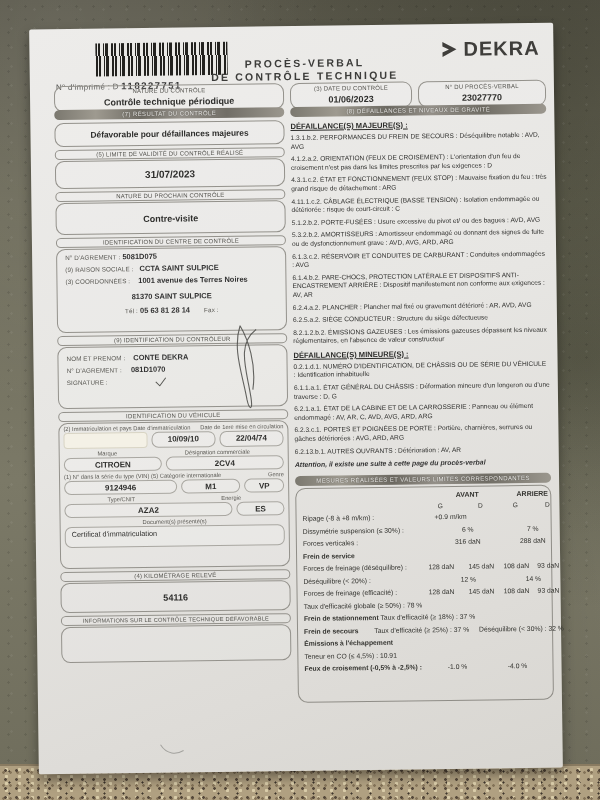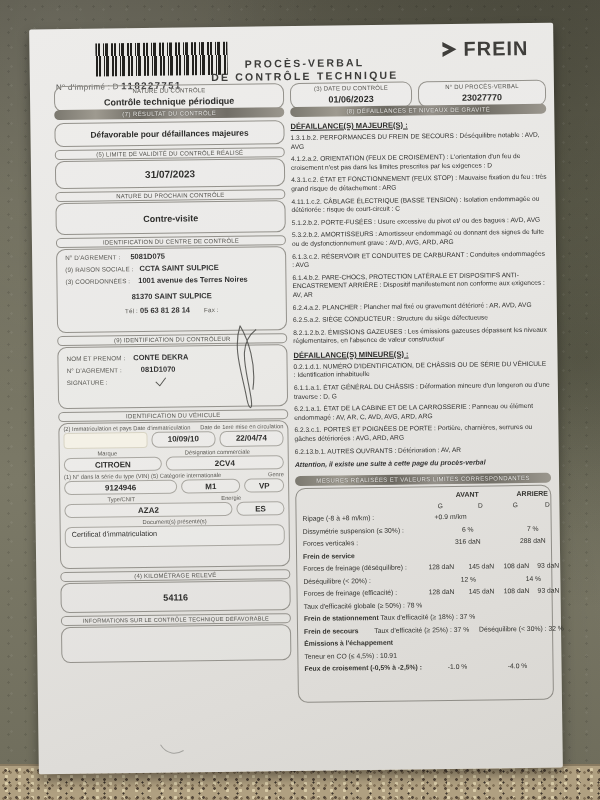--- a/index.html
+++ b/index.html
@@ -90,21 +90,21 @@
       <b>118227751</b>
     </div>
     <div class="title">
       <div>PROCÈS-VERBAL</div>
       <div>DE CONTRÔLE TECHNIQUE</div>
     </div>
     <div class="dekra">
       <svg width="17" height="17" viewBox="0 0 17 17">
         <path d="M1 1 L15 8.5 L1 16 L1 11.5 L7.5 8.5 L1 5.5 Z" fill="#3f3e3b"></path>
       </svg>
-      <span class="word">FREIN</span>
+      <span class="word">DEKRA</span>
     </div>
 
     <div class="hbox pill" style="left:24px;width:230px;height:26px;">
       <div class="hlabel">NATURE DU CONTRÔLE</div>
       <div class="hval">Contrôle technique périodique</div>
     </div>
     <div class="hbox pill" style="left:260px;width:122px;height:26px;">
       <div class="hlabel">(3) DATE DU CONTRÔLE</div>
       <div class="hval">01/06/2023</div>
     </div>
@@ -133,21 +133,21 @@
       <div class="pill sec" style="height:32px;">
         <div class="secval" style="padding-top:11px;">Contre-visite</div>
       </div>
 
       <div class="pill" style="margin-bottom:1px;">
         <div class="seclabel">IDENTIFICATION DU CENTRE DE CONTRÔLE</div>
       </div>
       <div class="pill sec" style="height:84px;">
         <div class="kv">
           <span class="k">N° D'AGREMENT :</span>
-          <b style="margin-left:8px;">5081D075</b>
+          <b style="">5081D075</b>
         </div>
         <div class="kv">
           <span class="k">(9) RAISON SOCIALE :</span>
           <b style="margin-left:4px;">CCTA SAINT SULPICE</b>
         </div>
         <div class="kv">
           <span class="k">(3) COORDONNÉES :</span>
           <b style="margin-left:6px;">1001 avenue des Terres Noires</b>
         </div>
         <div class="kv center-row" style="margin-top:7px;">
@@ -163,21 +163,21 @@
       <div class="pill" style="margin-bottom:1px;">
         <div class="seclabel">(9) IDENTIFICATION DU CONTRÔLEUR</div>
       </div>
       <div class="pill sec" style="height:62px;position:relative;">
         <div class="kv" style="margin-top:6px;">
           <span class="k">NOM ET PRENOM :</span>
           <b style="margin-left:6px;">CONTE  DEKRA</b>
         </div>
         <div class="kv">
           <span class="k">N° D'AGREMENT :</span>
-          <b style="margin-left:17px;">081D1070</b>
+          <b style="margin-left:7px;">081D1070</b>
         </div>
         <div class="kv">
           <span class="k">SIGNATURE :</span>
         </div>
         <svg class="tickmark" width="12" height="10" viewBox="0 0 12 10">
           <path d="M1 5 L5 9 L11 1" fill="none" stroke="#5a5a56" stroke-width="1"></path>
         </svg>
         <svg class="sig-svg" width="60" height="98" viewBox="0 0 60 98">
           <path d="M28 6 C 20 30, 30 55, 34 80 C 36 90, 40 92, 38 78 C 34 50, 24 25, 44 10 M28 6 C 36 20, 44 45, 40 70" fill="none" stroke="#4a4a46" stroke-width="1.1" opacity="0.85"></path>
         </svg>

